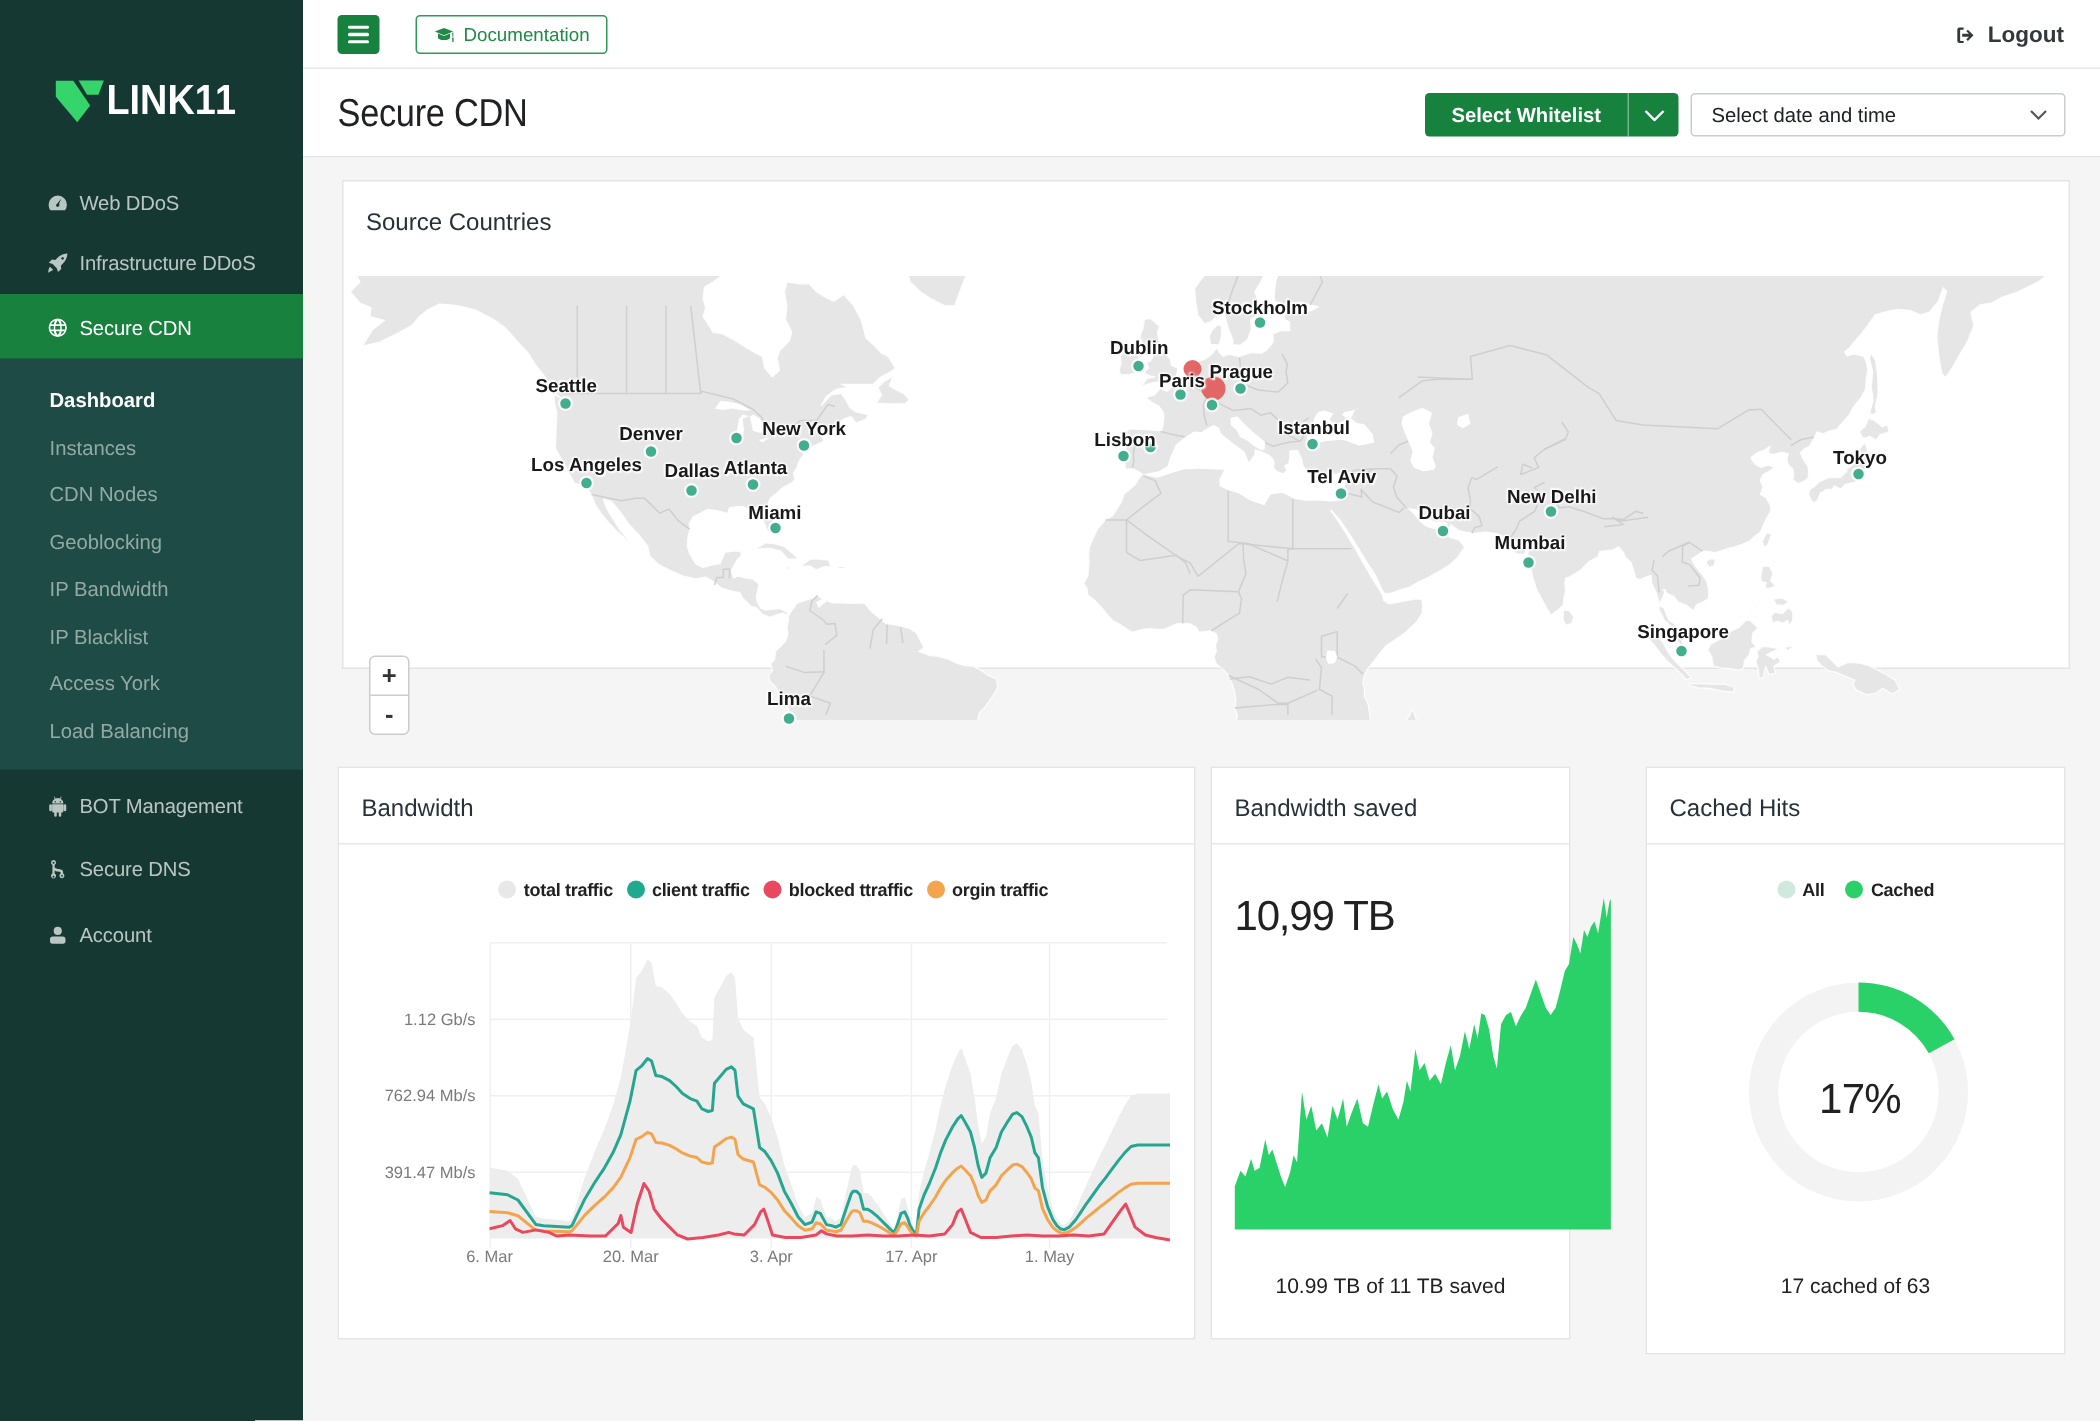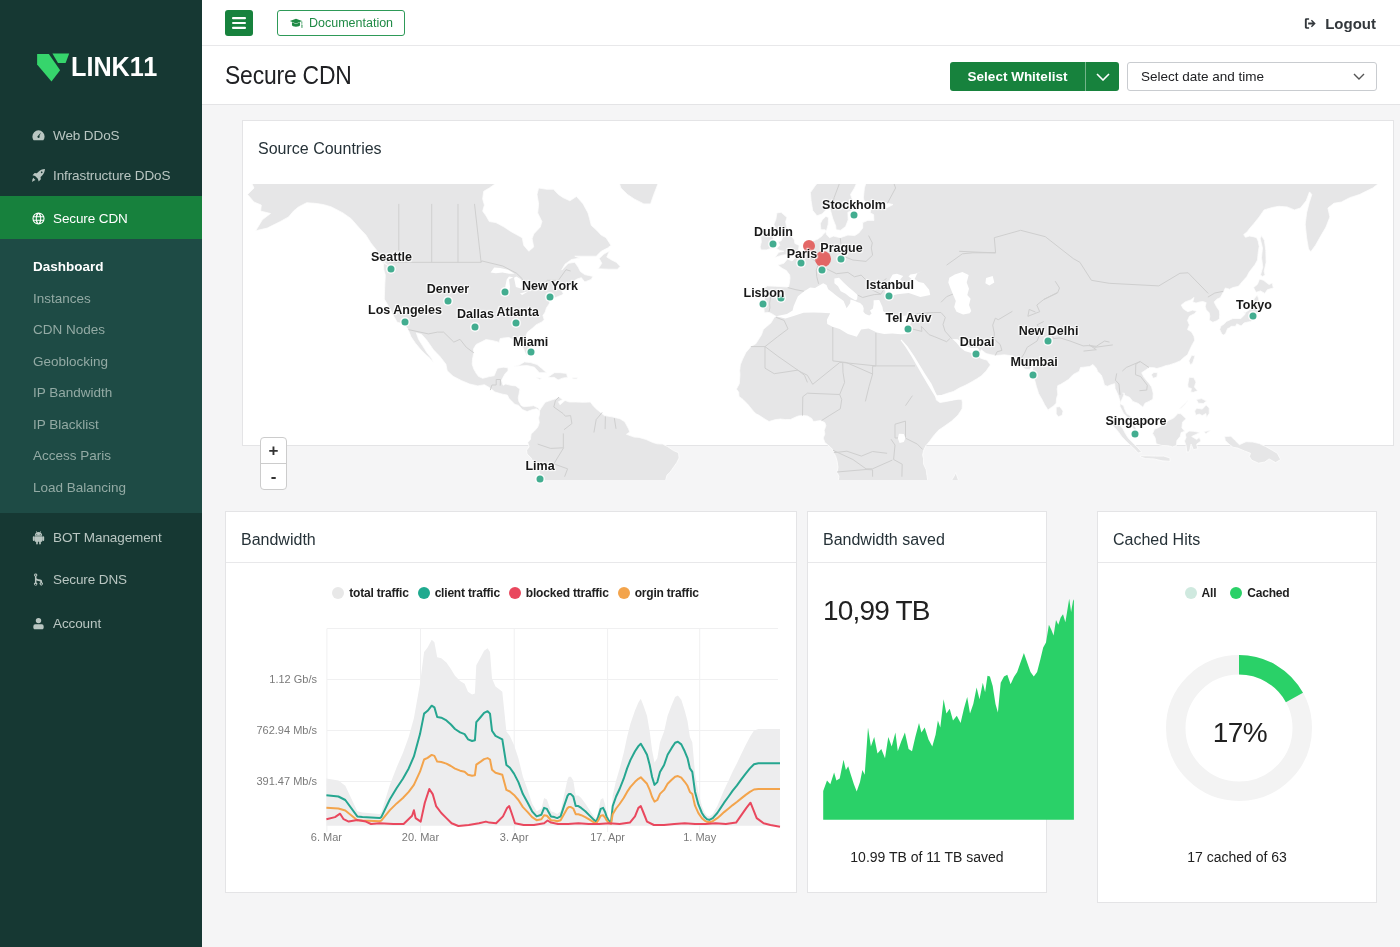--- a/index.html
+++ b/index.html
@@ -70,21 +70,21 @@
         <path d="M8,1.5A6.5,6.5 0 1 0 8,14.5 6.5,6.5 0 0 0 8,1.5zM12.8,5.5h-2a9,9 0 0 0 -.9,-2.6 5.3,5.3 0 0 1 2.9,2.6zM8,2.8c.6.7 1.1,1.7 1.4,2.7H6.6C6.9,4.4 7.4,3.5 8,2.8zM2.9,9.2a5.5,5.5 0 0 1 0,-2.5h2.3a11,11 0 0 0 0,2.5zM3.2,10.5h2a9,9 0 0 0 .9,2.6A5.3,5.3 0 0 1 3.2,10.5zM5.2,5.5h-2A5.3,5.3 0 0 1 6.1,2.9 9,9 0 0 0 5.2,5.5zM8,13.2c-.6-.7-1.1-1.6-1.4-2.7h2.8C9.1,11.6 8.6,12.5 8,13.2zM9.7,9.2H6.3a9.6,9.6 0 0 1 0,-2.5h3.4a9.6,9.6 0 0 1 0,2.5zM9.9,13.1a9,9 0 0 0 .9,-2.6h2A5.3,5.3 0 0 1 9.9,13.1zM10.8,9.2a11,11 0 0 0 0,-2.5h2.3a5.5,5.5 0 0 1 0,2.5z"></path>
       </svg>
       <span>Secure CDN</span>
     </div>
   <div class="sub bold" style="top:257px">Dashboard</div>
     <div class="sub" style="top:289px">Instances</div>
     <div class="sub" style="top:320px">CDN Nodes</div>
     <div class="sub" style="top:352px">Geoblocking</div>
     <div class="sub" style="top:383px">IP Bandwidth</div>
     <div class="sub" style="top:415px">IP Blacklist</div>
-    <div class="sub" style="top:446px">Access Paris</div>
+    <div class="sub" style="top:446px">Access York</div>
     <div class="sub" style="top:478px">Load Balancing</div>
   <div class="navitem" style="top:527px">
       <svg width="15" height="15" viewBox="0 0 16 16" fill="#b9c6c2" xmlns="http://www.w3.org/2000/svg">
         <path d="M5.2,1.4l.7,1.2A4,4 0 0 0 4,6h8a4,4 0 0 0 -1.9,-3.4l.7-1.2-.5-.3-.7,1.3a4.2,4.2 0 0 0 -3.2,0L5.7,1.1zM6.2,4.3a.5.5 0 1 1 0,1 .5.5 0 0 1 0,-1zm3.6,0a.5.5 0 1 1 0,1 .5.5 0 0 1 0,-1zM4,6.6h8v5a.9.9 0 0 1 -.9,.9h-.6v2a.9.9 0 0 1 -1.8,0v-2h-1.4v2a.9.9 0 0 1 -1.8,0v-2h-.6a.9.9 0 0 1 -.9,-.9zM2.9,6.6a.95.95 0 0 1 .95,.95v3.1a.95.95 0 0 1 -1.9,0v-3.1a.95.95 0 0 1 .95,-.95zm10.2,0a.95.95 0 0 1 .95,.95v3.1a.95.95 0 0 1 -1.9,0v-3.1a.95.95 0 0 1 .95,-.95z"></path>
       </svg>
       <span>BOT Management</span>
     </div>
   <div class="navitem" style="top:569px">
       <svg width="15" height="15" viewBox="0 0 16 16" fill="#b9c6c2" xmlns="http://www.w3.org/2000/svg">
         <path d="M5,1.5A1.8,1.8 0 0 0 4.2,4.9v6.2a1.8,1.8 0 1 0 1.6,0V8.9c.5.4 1.2.6 2,.7 1,.1 1.8.3 2.3.7V11a1.8,1.8 0 1 0 1.7,0V9.8c0-1.3-1.7-1.9-3.3-2-1.4-.2-2.7-.6-2.7-1.4v-1.5A1.8,1.8 0 0 0 5,1.5zM5,2.6a.7.7 0 1 1 0,1.4.7.7 0 0 1 0,-1.4zm0,10a.7.7 0 1 1 0,1.4.7.7 0 0 1 0,-1.4zm6,-.6a.7.7 0 1 1 0,1.4.7.7 0 0 1 0,-1.4z"></path>
@@ -130,21 +130,21 @@
           <path d="M1,1 7,7 13,1" fill="none" stroke="#fff" stroke-width="1.6"></path>
         </svg>
       </div>
     </div>
   <div class="seldate">Select date and time<div class="car">
         <svg width="12" height="7" viewBox="0 0 12 7">
           <path d="M1,1 6,6 11,1" fill="none" stroke="#555" stroke-width="1.4"></path>
         </svg>
       </div></div>
 </div>
-<div class="card" style="left:242px;top:120px;width:1152px;height:326px">
+<div class="card" style="left:228px;top:120px;width:1152px;height:326px">
   <div class="cardtitle">Source Countries</div>
   <div style="position:absolute;left:1px;top:48px;width:1150px;height:335px;overflow:hidden">
     <svg width="1150" height="335" viewBox="0 0 1150 335" style="position:absolute;left:0;top:0">
 <defs>
           <clipPath id="mc">
             <rect x="0" y="15" width="1150" height="296"></rect>
           </clipPath>
         </defs>
 <g clip-path="url(#mc)">
 <g fill="#e6e6e7" stroke="#fdfdfd" stroke-width="0.8" stroke-linejoin="round">

